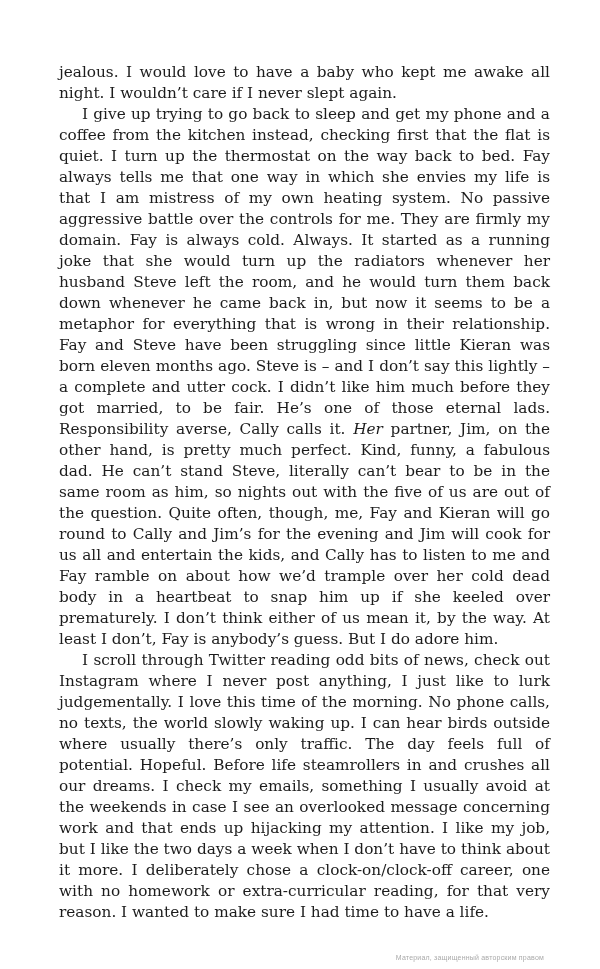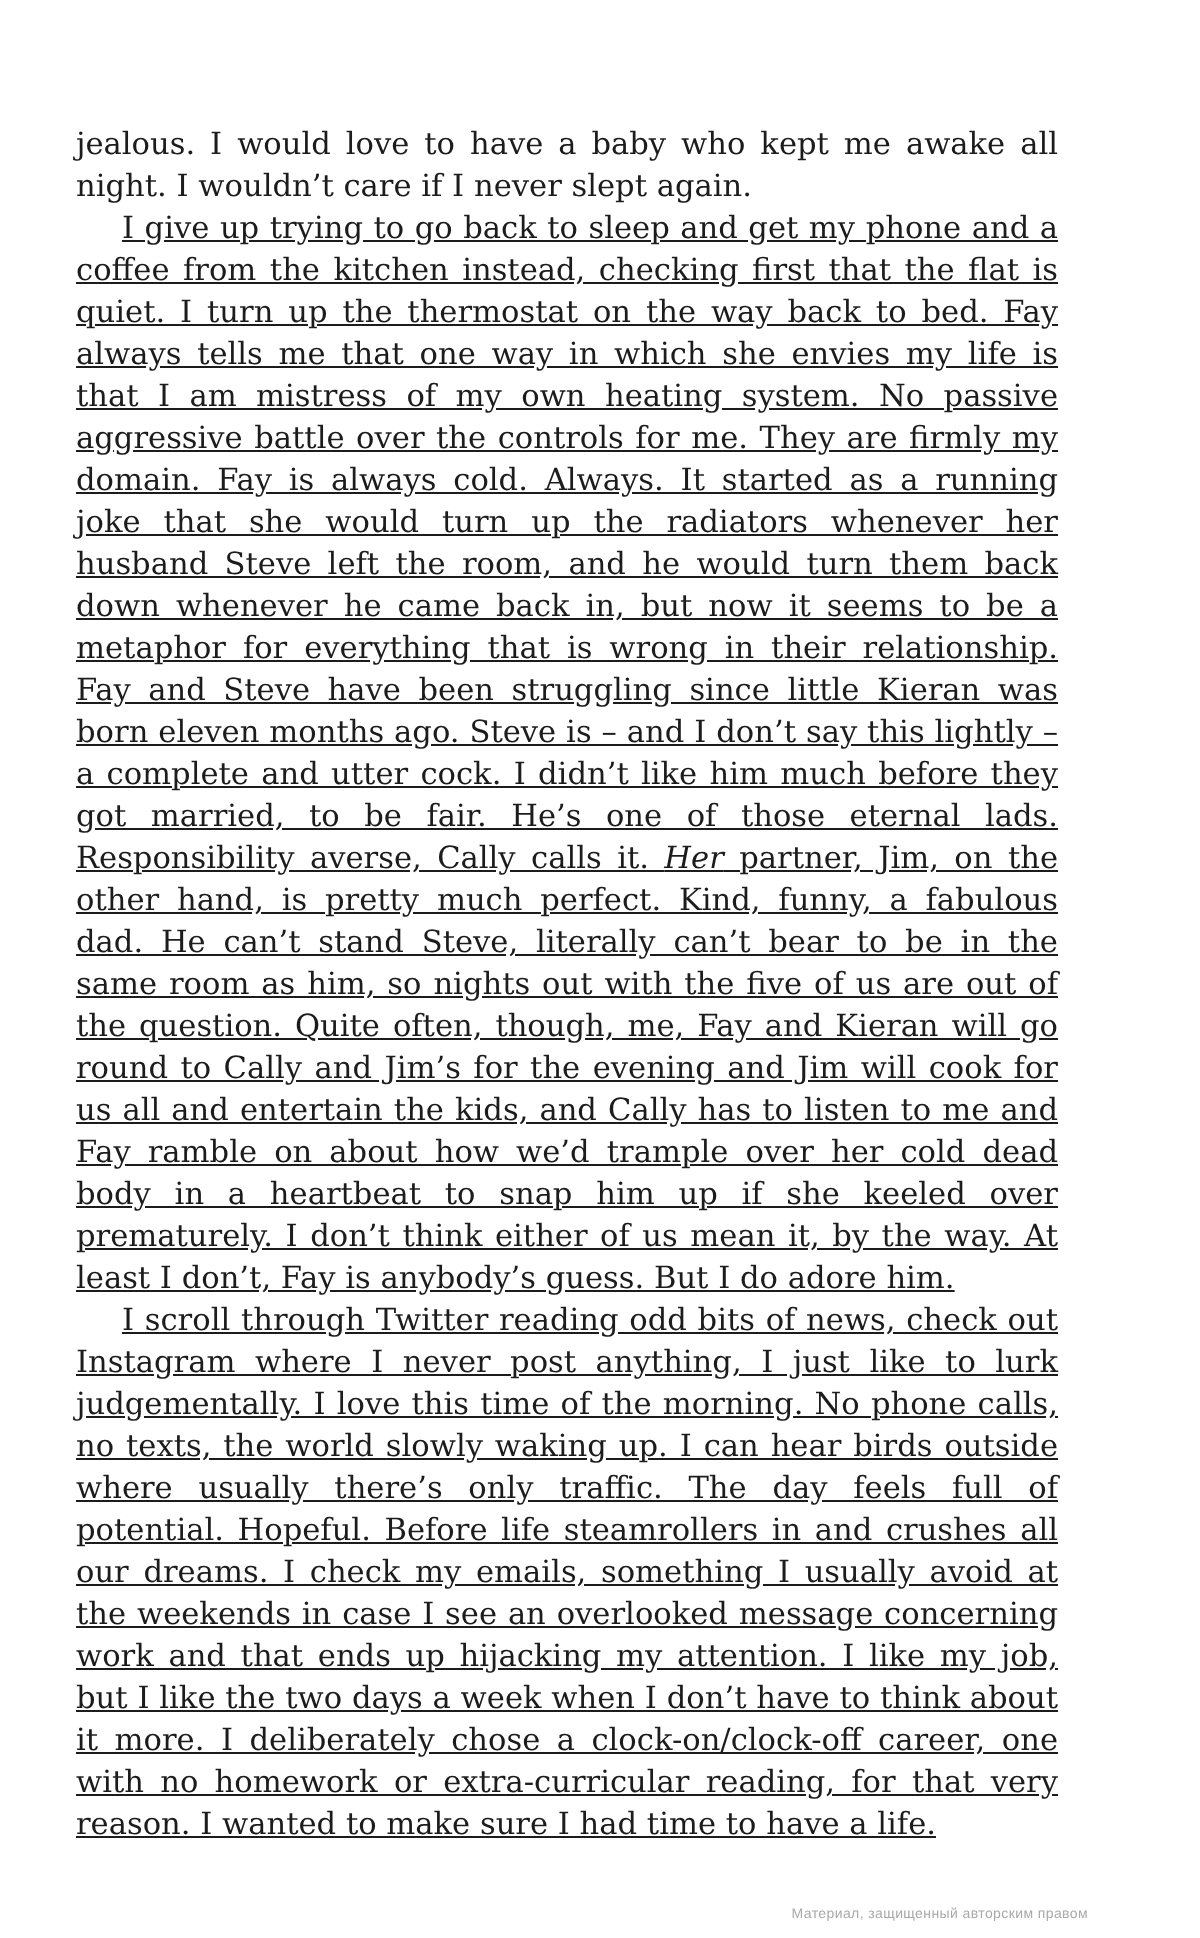--- a/index.html
+++ b/index.html
@@ -16,35 +16,34 @@
     width: 600px;
     height: 969px;
     background: #ffffff;
     font-family: "DejaVu Serif", "Liberation Serif", serif;
     color: #1c1c1c;
   }
 
   .text-block {
     position: absolute;
     top: 62px;
-    left: 38px;
+    left: 59px;
     width: 491px;
   }
 
   .para {
     font-size: 15.3px;
     line-height: 21px;
     text-align: justify;
     text-justify: inter-word;
     color: #1c1c1c;
   }
 
   .para.indent {
     text-indent: 23px;
-    text-decoration: underline;
   }
 
   .em {
     font-style: italic;
   }
 
   .watermark {
     position: absolute;
     right: 56px;
     bottom: 8px;

